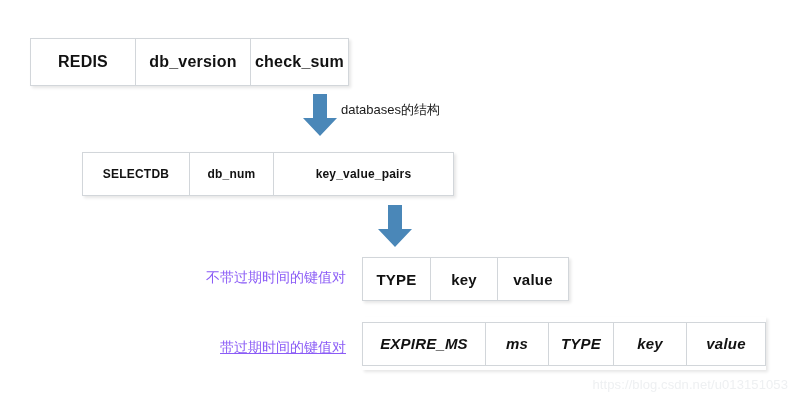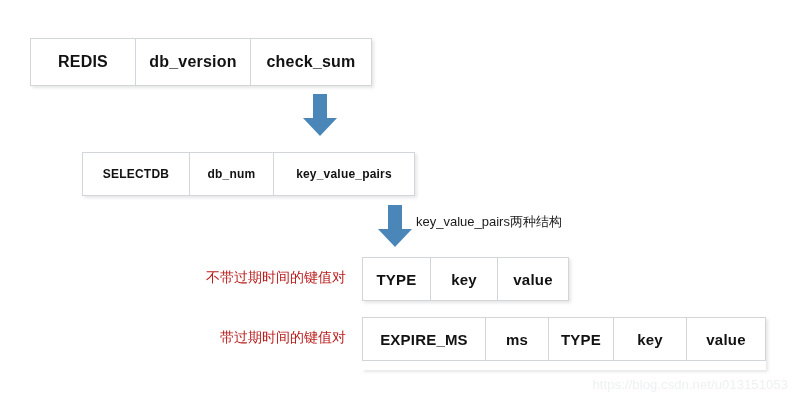--- a/index.html
+++ b/index.html
@@ -17,21 +17,21 @@
 
   .canvas {
     position: absolute;
     inset: 0;
   }
 
   
   .row {
     position: absolute;
     display: flex;
-    align-items: flex-start;
+    align-items: center;
     box-shadow: 2px 2px 3px rgba(0,0,0,0.10);
     background: #ffffff;
   }
   .cell {
     border: 1px solid #d2d6da;
     margin-left: -1px;
     background: #ffffff;
     display: flex;
     align-items: center;
     justify-content: center;
@@ -66,20 +66,21 @@
     height: 44px;
     font-size: 15px;
   }
   #row-nokv .cell { height: 44px; }
 
   #row-expirekv {
     left: 362px;
     top: 317px;
     height: 53px;
     font-size: 15px;
+    font-style: italic;
   }
   #row-expirekv .cell { height: 44px; }
 
   
   .arrow {
     position: absolute;
     width: 36px;
     height: 42px;
   }
   #arrow-1 { left: 302px; top: 94px; }
@@ -92,26 +93,26 @@
     white-space: nowrap;
     font-family: "Liberation Sans", "DejaVu Sans", sans-serif;
   }
   #arrow-label-1 { left: 341px; top: 101px; }
   #arrow-label-2 { left: 416px; top: 213px; }
 
   
   .side-caption {
     position: absolute;
     font-size: 14px;
-    color: #b91c1c;
+    color: #8b5cf6;
     white-space: nowrap;
     text-align: right;
   }
   #caption-nokv { left: 176px; top: 269px; width: 170px; }
-  #caption-expirekv { left: 176px; top: 329px; width: 170px; }
+  #caption-expirekv { left: 176px; top: 339px; width: 170px; text-decoration: underline; }
 
   
   #watermark {
     position: absolute;
     right: 12px;
     bottom: 8px;
     font-size: 13px;
     color: #eef0f2;
     letter-spacing: 0.1px;
     white-space: nowrap;
@@ -119,37 +120,37 @@
   }
 </style>
 </head>
 <body>
 
 <div class="canvas">
 
   <div class="row" id="row-top">
     <div class="cell" style="width:106px">REDIS</div>
     <div class="cell" style="width:116px">db_version</div>
-    <div class="cell" style="width:122px">check_sum</div>
+    <div class="cell" style="width:99px">check_sum</div>
   </div>
 
   <svg class="arrow" id="arrow-1" viewBox="0 0 36 42">
     <polygon points="11,0 25,0 25,24 35,24 18,42 1,24 11,24" fill="#4a87b8"></polygon>
   </svg>
+  <div class="arrow-label" id="arrow-label-1">databases的结构</div>
 
   <div class="row" id="row-databases">
     <div class="cell" style="width:108px">SELECTDB</div>
     <div class="cell" style="width:85px">db_num</div>
-    <div class="cell" style="width:142px">key_value_pairs</div>
+    <div class="cell" style="width:181px">key_value_pairs</div>
   </div>
 
   <svg class="arrow" id="arrow-2" viewBox="0 0 36 42">
     <polygon points="11,0 25,0 25,24 35,24 18,42 1,24 11,24" fill="#4a87b8"></polygon>
   </svg>
-  <div class="arrow-label" id="arrow-label-2">key_value_pairs两种结构</div>
 
   <div class="side-caption" id="caption-nokv">不带过期时间的键值对</div>
   <div class="row" id="row-nokv">
     <div class="cell" style="width:69px">TYPE</div>
     <div class="cell" style="width:68px">key</div>
     <div class="cell" style="width:72px">value</div>
   </div>
 
   <div class="side-caption" id="caption-expirekv">带过期时间的键值对</div>
   <div class="row" id="row-expirekv">

